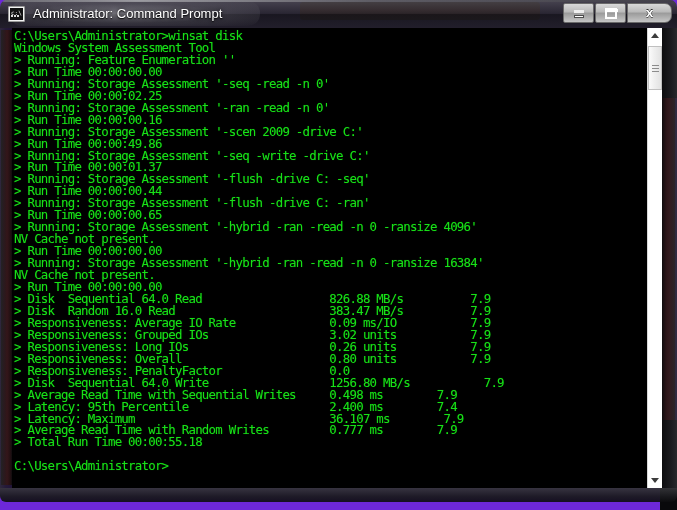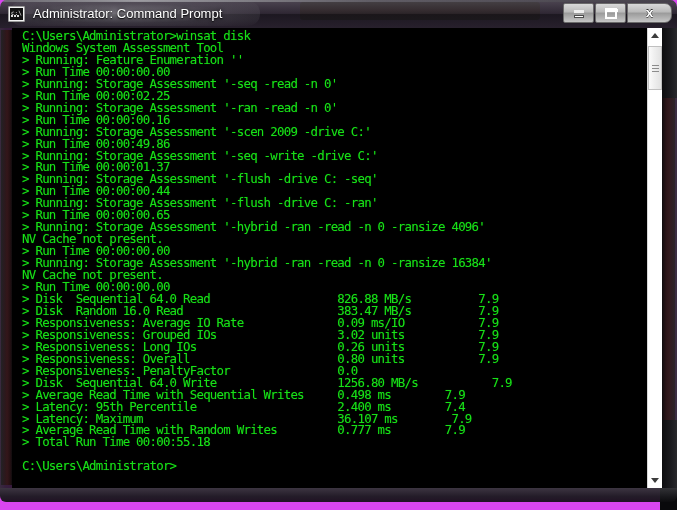--- a/index.html
+++ b/index.html
@@ -12,21 +12,21 @@
     height: 510px;
     overflow: hidden;
     font-family: "DejaVu Sans Mono", monospace;
   }
 
   
   #desktop {
     position: relative;
     width: 677px;
     height: 510px;
-    background: #d946ef;
+    background: #6d28d9;
     overflow: hidden;
   }
   
   .red-band-top {
     position: absolute;
     left: 300px; top: 2px;
     width: 240px; height: 18px;
     background: linear-gradient(180deg,#6e0d11 0%, #c3181c 45%, #8c1216 75%, #4a080b 100%);
     border-radius: 3px;
     filter: blur(0.3px);
@@ -198,21 +198,21 @@
   #console {
     position: absolute;
     left: 12px; top: 28px;
     width: 648px;
     height: 460px;
     background: #000000;
     overflow: hidden;
   }
   #console-text {
     position: absolute;
-    left: 10px; top: 2px;
+    left: 2px; top: 2px;
     margin: 0;
     font-family: "DejaVu Sans Mono", monospace;
     font-size: 12.4px;
     line-height: 11.95px;
     letter-spacing: -0.75px;
     color: #18e018;
     white-space: pre;
     text-shadow: 0 0 1px rgba(0,255,0,0.35);
   }
 

